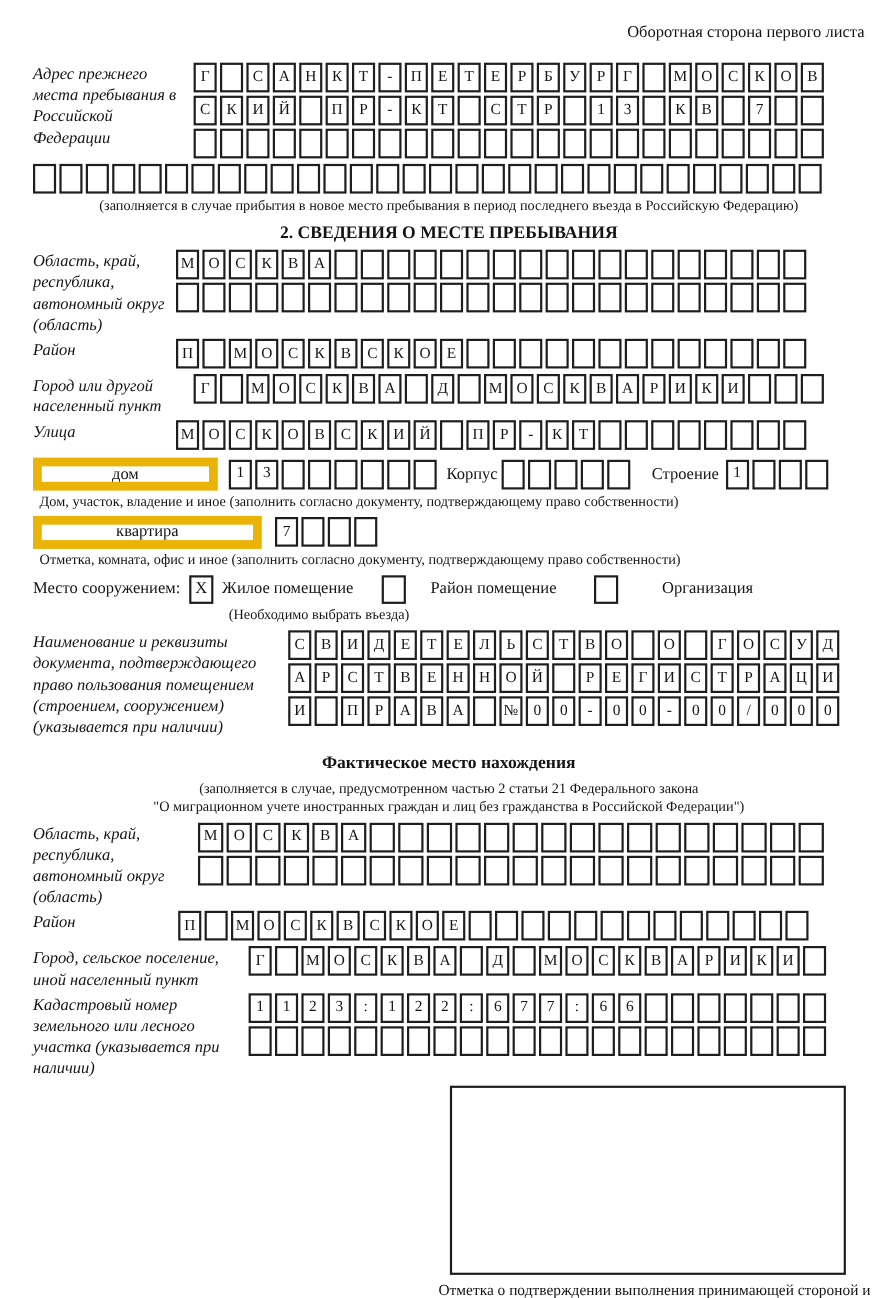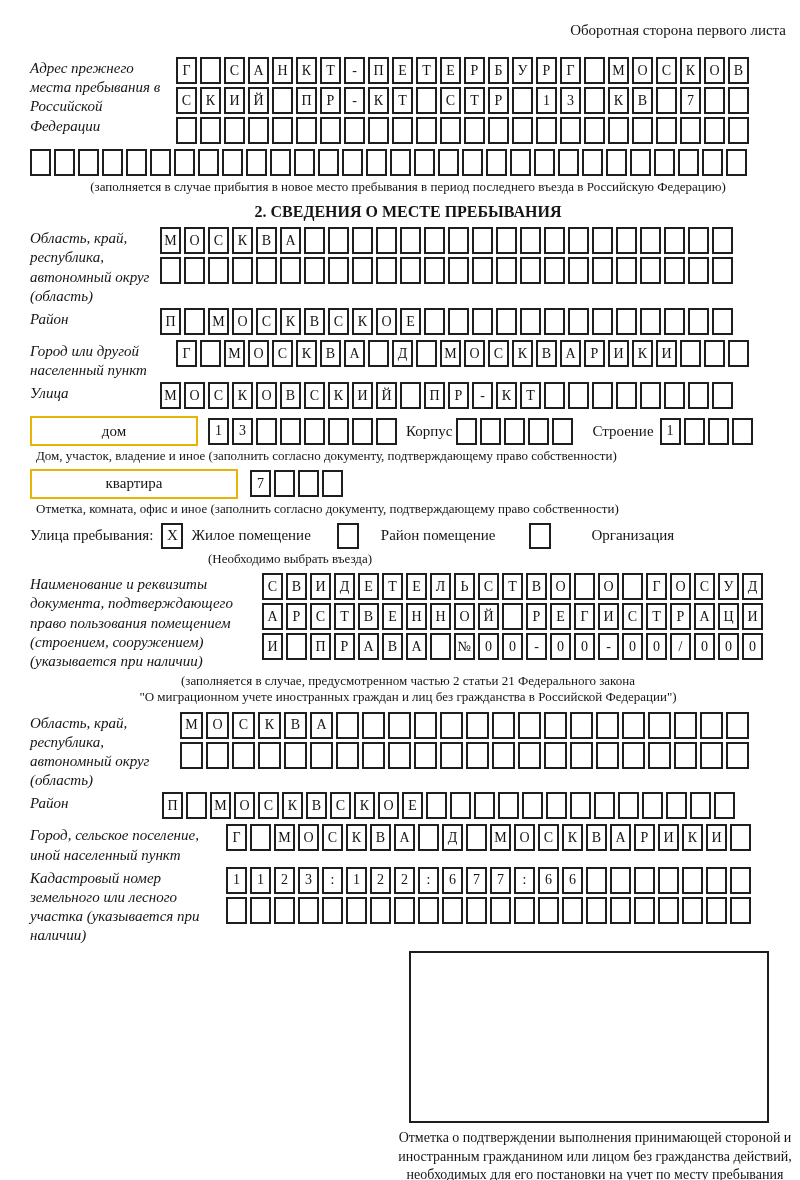--- a/index.html
+++ b/index.html
@@ -24,21 +24,21 @@
   }
   .boxrow.wide .cell { width: 23px; }
 
   .caption { font-size: 13px; line-height: 1.25; }
   .caption.center { text-align: center; }
   .caption.indent { margin-left: 6px; }
 
   .sec-title { text-align: center; font-weight: bold; font-size: 16px; margin: 8px 0 6px 0; }
 
   .bigbox {
-    box-sizing: border-box; border: 2px solid #eab308; height: 30px;
+    box-sizing: border-box; border: 8px solid #eab308; height: 30px;
     display: inline-flex; align-items: center; justify-content: center;
     font-size: 15px; flex: none;
   }
   .inline-row { display: flex; align-items: center; margin: 4px 0 2px 0; }
   .inline-label { font-size: 15px; flex: none; }
 
   .cb {
     box-sizing: border-box; flex: none; width: 22px; height: 26px;
     border: 2px solid #1e1e1e; display: inline-flex;
     align-items: center; justify-content: center; font-size: 15px;
@@ -369,21 +369,21 @@
     <div class="boxrow" style="margin:0 0 0 12px;">
         <span class="cell">7</span>
         <span class="cell"></span>
         <span class="cell"></span>
         <span class="cell"></span>
       </div>
   </div>
   <div class="caption indent">Отметка, комната, офис и иное (заполнить согласно документу, подтверждающему право собственности)</div>
 
   <div class="inline-row mt6">
-    <div class="inline-label">Улица пребывания:</div>
+    <div class="inline-label">Место сооружением:</div>
     <span class="cb" style="margin-left:8px;">X</span>
     <div class="inline-label" style="margin-left:8px;">Жилое помещение</div>
     <span class="cb" style="margin-left:26px;"></span>
     <div class="inline-label" style="margin-left:22px;">Район помещение</div>
     <span class="cb" style="margin-left:34px;"></span>
     <div class="inline-label" style="margin-left:40px;">Организация</div>
   </div>
   <div class="caption" style="text-align:center; width:520px;">(Необходимо выбрать въезда)</div>
 
   <div class="frow mt6">
@@ -454,20 +454,21 @@
           <span class="cell">0</span>
           <span class="cell">0</span>
           <span class="cell">/</span>
           <span class="cell">0</span>
           <span class="cell">0</span>
           <span class="cell">0</span>
         </div>
     </div>
   </div>
 
+  <div class="sec-title" style="margin-top:14px;">Фактическое место нахождения</div>
   <div class="caption center">(заполняется в случае, предусмотренном частью 2 статьи 21 Федерального закона</div>
   <div class="caption center mb6">"О миграционном учете иностранных граждан и лиц без гражданства в Российской Федерации")</div>
 
   <div class="frow">
     <div class="flabel" style="width:150px;">Область, край, республика, автономный округ (область)</div>
     <div class="fboxes">
       <div class="boxrow wide">
           <span class="cell">М</span>
           <span class="cell">О</span>
           <span class="cell">С</span>

